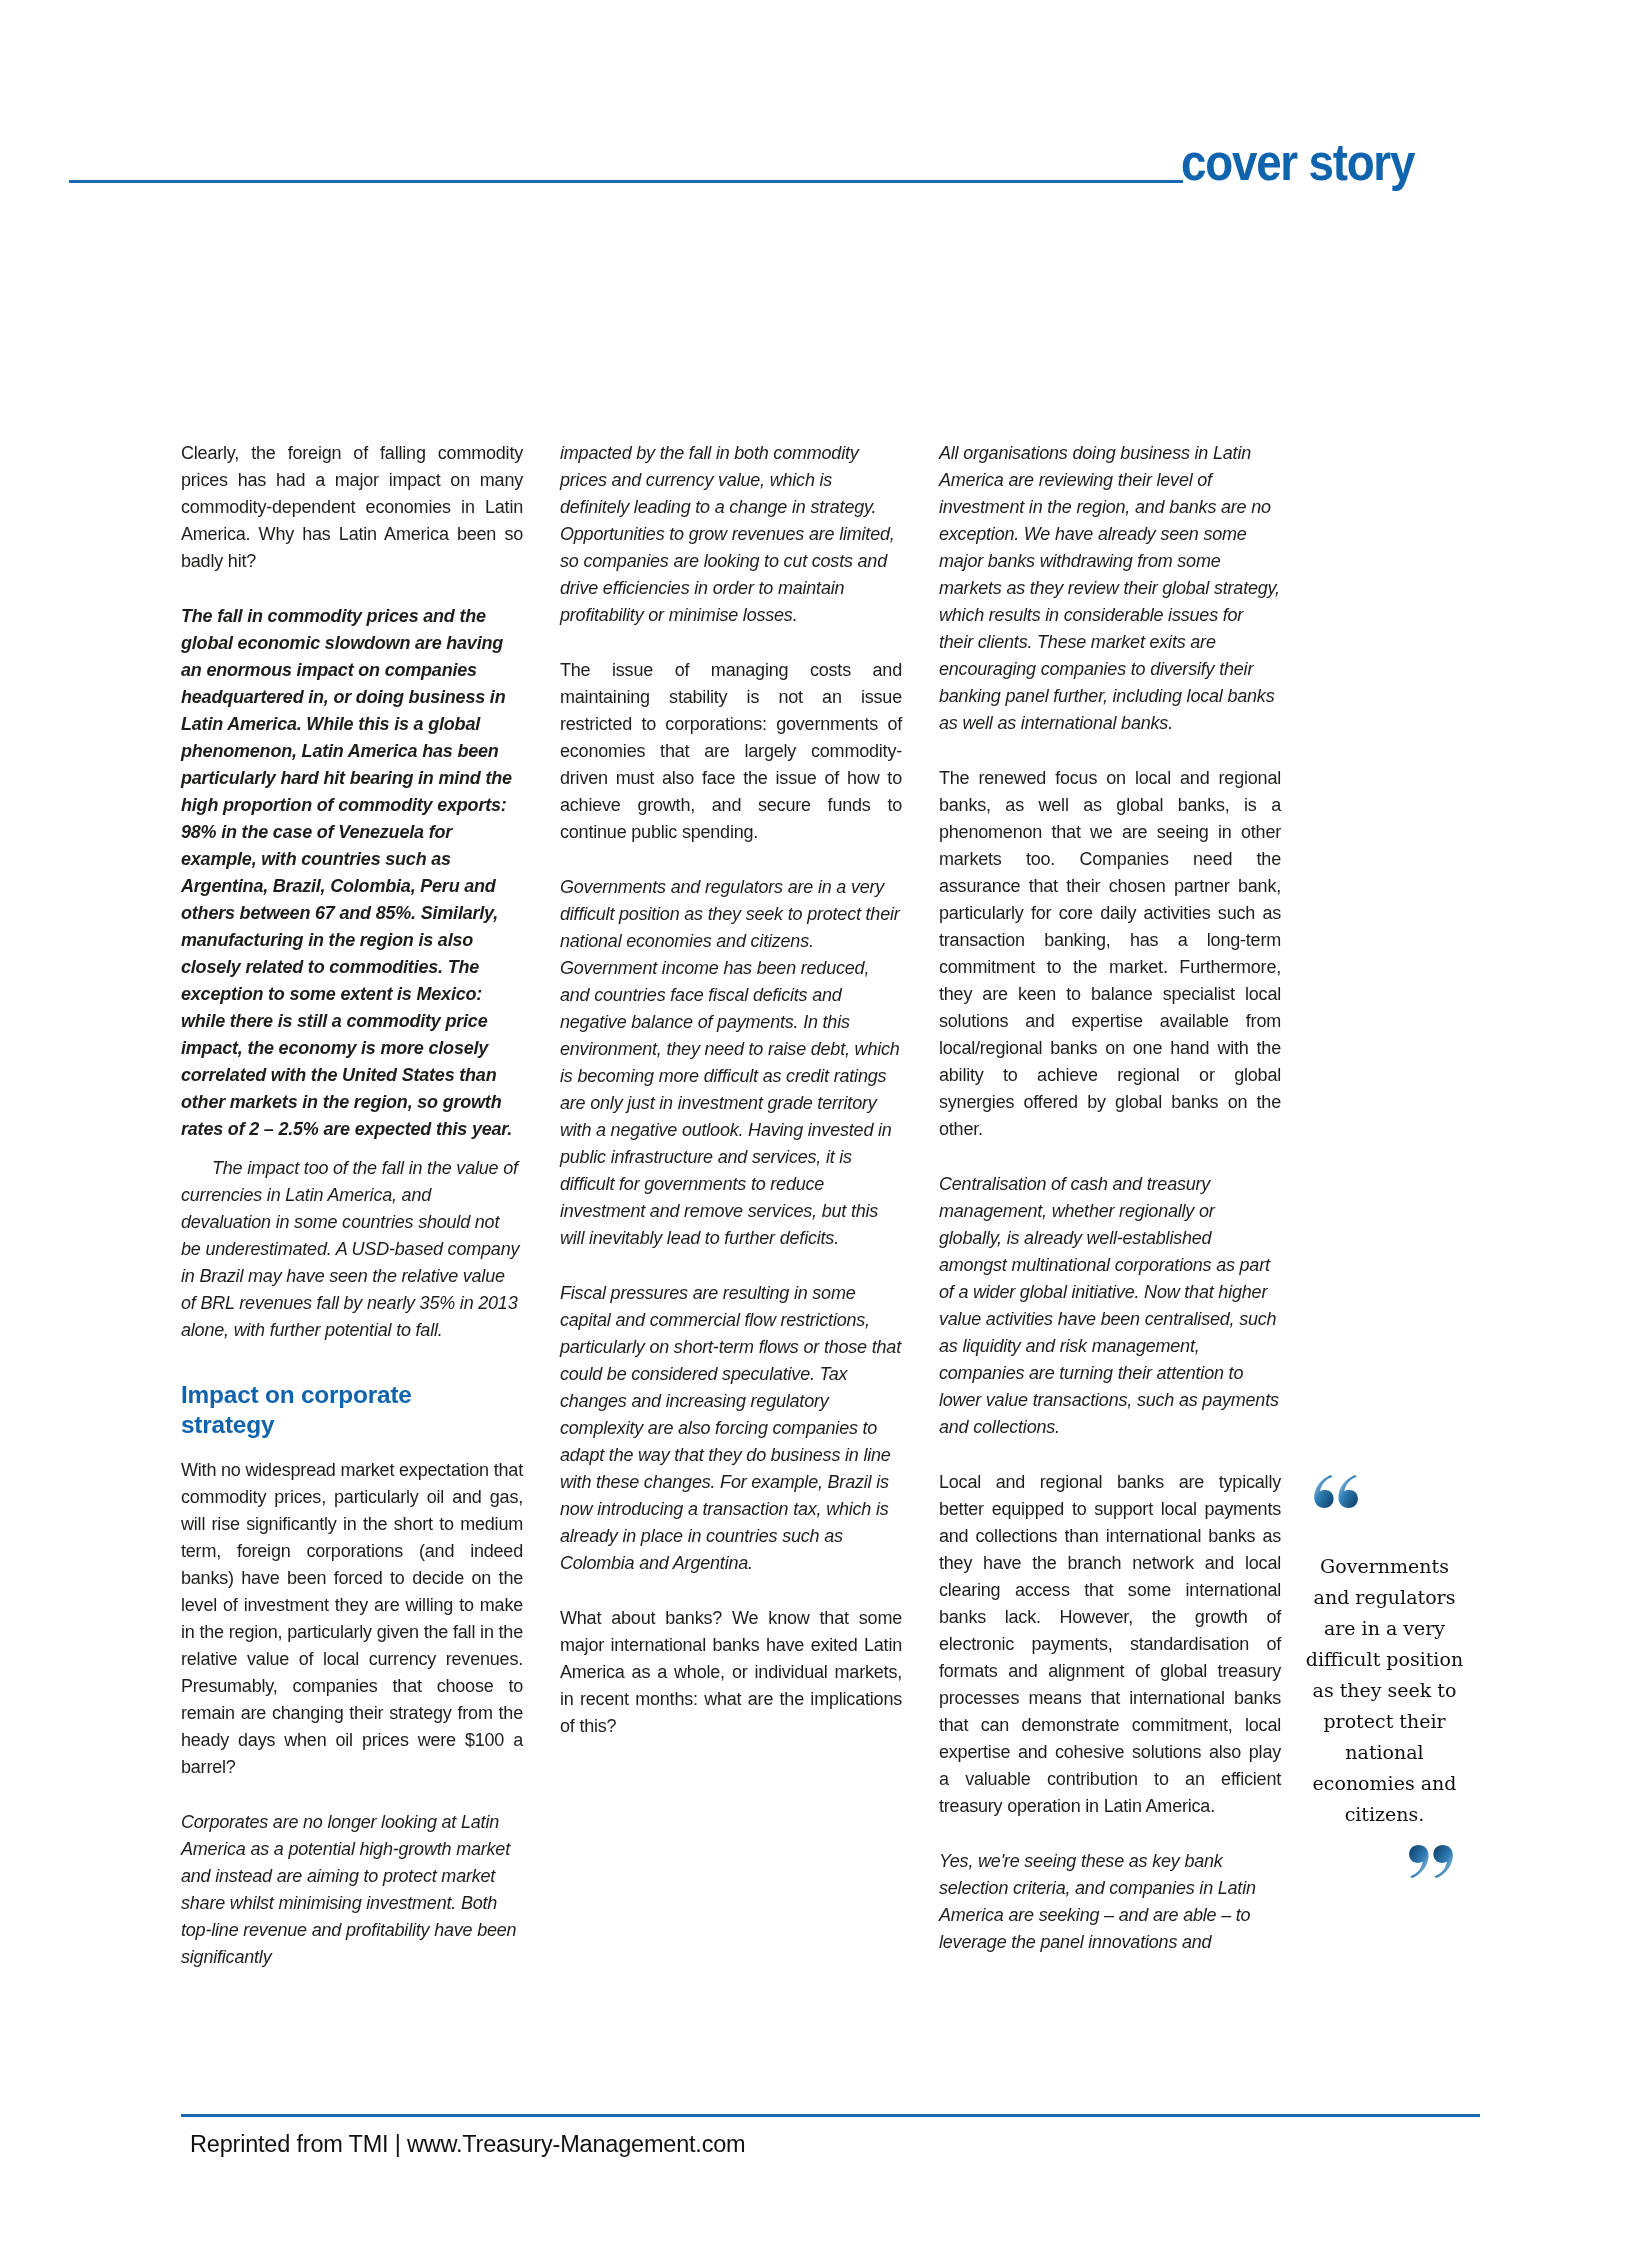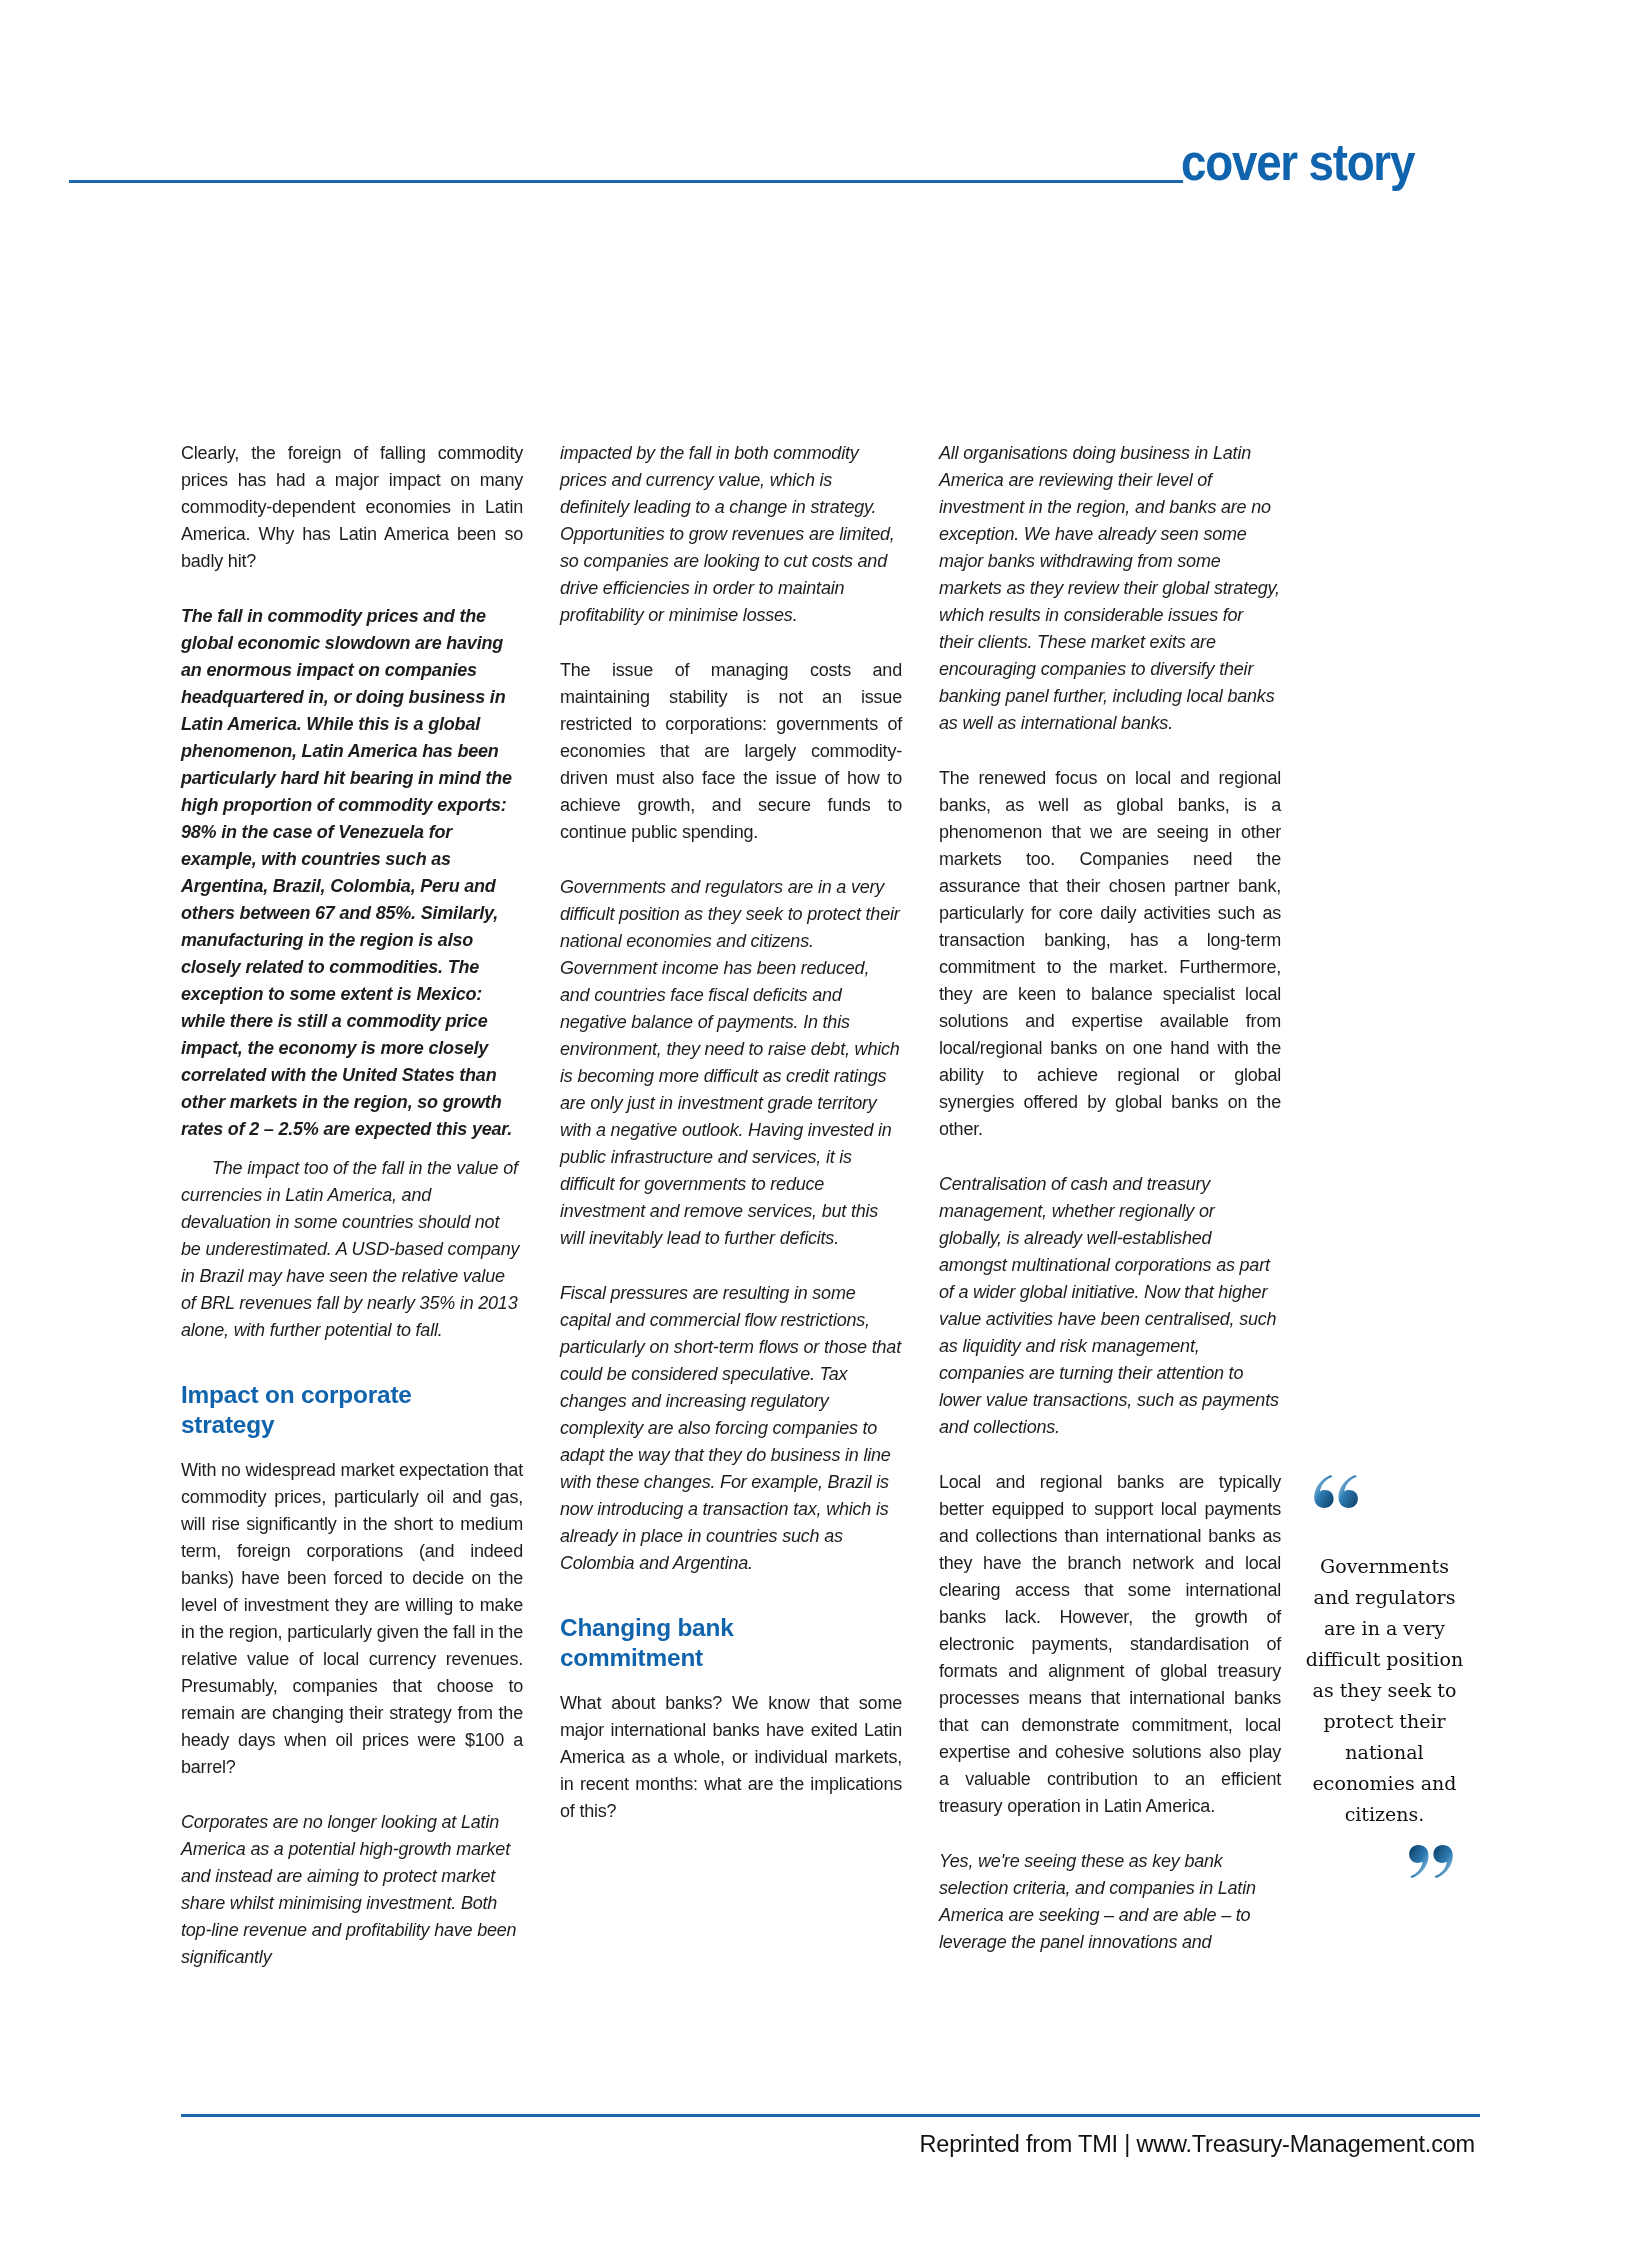--- a/index.html
+++ b/index.html
@@ -40,21 +40,21 @@
   .pq-open{display:block;height:33px;}
   .pq-text{
     margin-top:43px;font-family:"DejaVu Serif",serif;font-size:19px;
     line-height:31px;color:#101010;text-align:center;letter-spacing:0;
   }
   .pq-close{display:block;text-align:right;margin-top:14.5px;padding-right:1.8px;height:36px;}
 
   
   .footer-rule{position:absolute;left:181px;top:2114px;width:1299px;height:2.7px;background:#1b67b0;}
   .footer-text{
-    position:absolute;top:2131px;left:181px;width:1294px;text-align:right;
+    position:absolute;top:2131px;left:190px;width:1294px;
     font-size:23.5px;color:#111111;letter-spacing:-0.2px;
   }
 </style>
 </head>
 <body>
 
 <div class="page">
 
   <div class="header-rule"></div>
   <div class="header-title">cover story</div>
@@ -67,22 +67,20 @@
         <h2 class="heading">Impact on corporate
 strategy</h2>
         <p class="para roman">With no widespread market expectation that commodity prices, particularly oil and gas, will rise significantly in the short to medium term, foreign corporations (and indeed banks) have been forced to decide on the level of investment they are willing to make in the region, particularly given the fall in the relative value of local currency revenues. Presumably, companies that choose to remain are changing their strategy from the heady days when oil prices were $100 a barrel?</p>
         <p class="para italic">Corporates are no longer looking at Latin America as a potential high-growth market and instead are aiming to protect market share whilst minimising investment. Both top-line revenue and profitability have been significantly</p>
       </div>
     <div class="col">
         <p class="para italic">impacted by the fall in both commodity prices and currency value, which is definitely leading to a change in strategy. Opportunities to grow revenues are limited, so companies are looking to cut costs and drive efficiencies in order to maintain profitability or minimise losses.</p>
         <p class="para roman">The issue of managing costs and maintaining stability is not an issue restricted to corporations: governments of economies that are largely commodity-driven must also face the issue of how to achieve growth, and secure funds to continue public spending.</p>
         <p class="para italic">Governments and regulators are in a very difficult position as they seek to protect their national economies and citizens. Government income has been reduced, and countries face fiscal deficits and negative balance of payments. In this environment, they need to raise debt, which is becoming more difficult as credit ratings are only just in investment grade territory with a negative outlook. Having invested in public infrastructure and services, it is difficult for governments to reduce investment and remove services, but this will inevitably lead to further deficits.</p>
         <p class="para italic">Fiscal pressures are resulting in some capital and commercial flow restrictions, particularly on short-term flows or those that could be considered speculative. Tax changes and increasing regulatory complexity are also forcing companies to adapt the way that they do business in line with these changes. For example, Brazil is now introducing a transaction tax, which is already in place in countries such as Colombia and Argentina.</p>
-        <h2 class="heading">Changing bank
-commitment</h2>
         <p class="para roman">What about banks? We know that some major international banks have exited Latin America as a whole, or individual markets, in recent months: what are the implications of this?</p>
       </div>
     <div class="col">
         <p class="para italic">All organisations doing business in Latin America are reviewing their level of investment in the region, and banks are no exception. We have already seen some major banks withdrawing from some markets as they review their global strategy, which results in considerable issues for their clients. These market exits are encouraging companies to diversify their banking panel further, including local banks as well as international banks.</p>
         <p class="para roman">The renewed focus on local and regional banks, as well as global banks, is a phenomenon that we are seeing in other markets too. Companies need the assurance that their chosen partner bank, particularly for core daily activities such as transaction banking, has a long-term commitment to the market. Furthermore, they are keen to balance specialist local solutions and expertise available from local/regional banks on one hand with the ability to achieve regional or global synergies offered by global banks on the other.</p>
         <p class="para italic">Centralisation of cash and treasury management, whether regionally or globally, is already well-established amongst multinational corporations as part of a wider global initiative. Now that higher value activities have been centralised, such as liquidity and risk management, companies are turning their attention to lower value transactions, such as payments and collections.</p>
         <p class="para roman">Local and regional banks are typically better equipped to support local payments and collections than international banks as they have the branch network and local clearing access that some international banks lack. However, the growth of electronic payments, standardisation of formats and alignment of global treasury processes means that international banks that can demonstrate commitment, local expertise and cohesive solutions also play a valuable contribution to an efficient treasury operation in Latin America.</p>
         <p class="para italic">Yes, we're seeing these as key bank selection criteria, and companies in Latin America are seeking – and are able – to leverage the panel innovations and</p>
       </div>
   </div>

